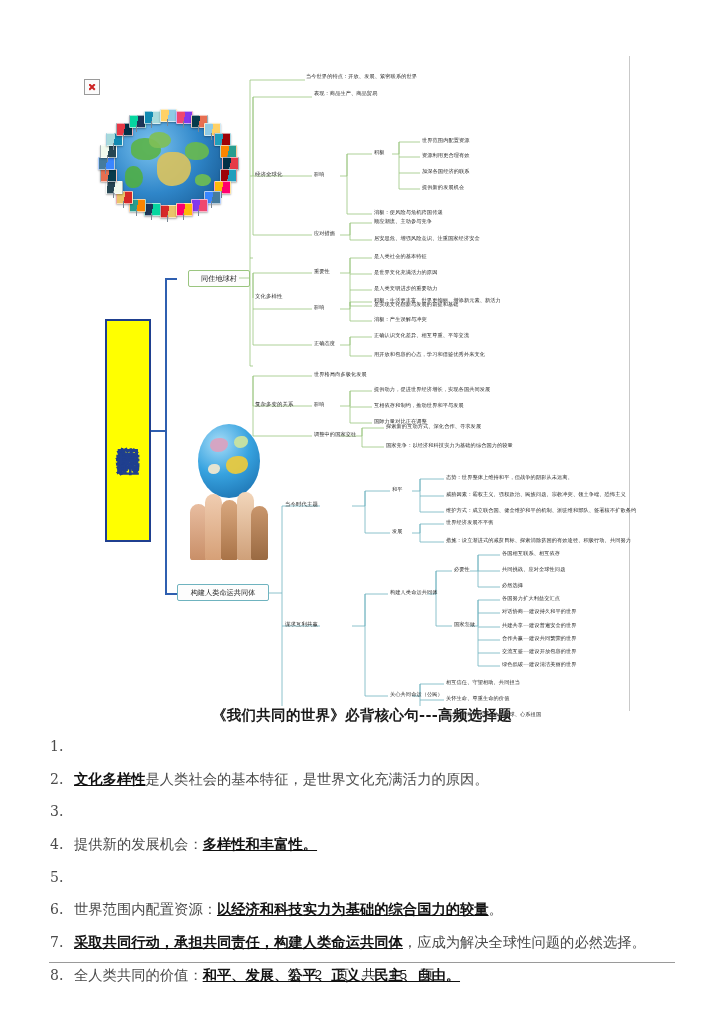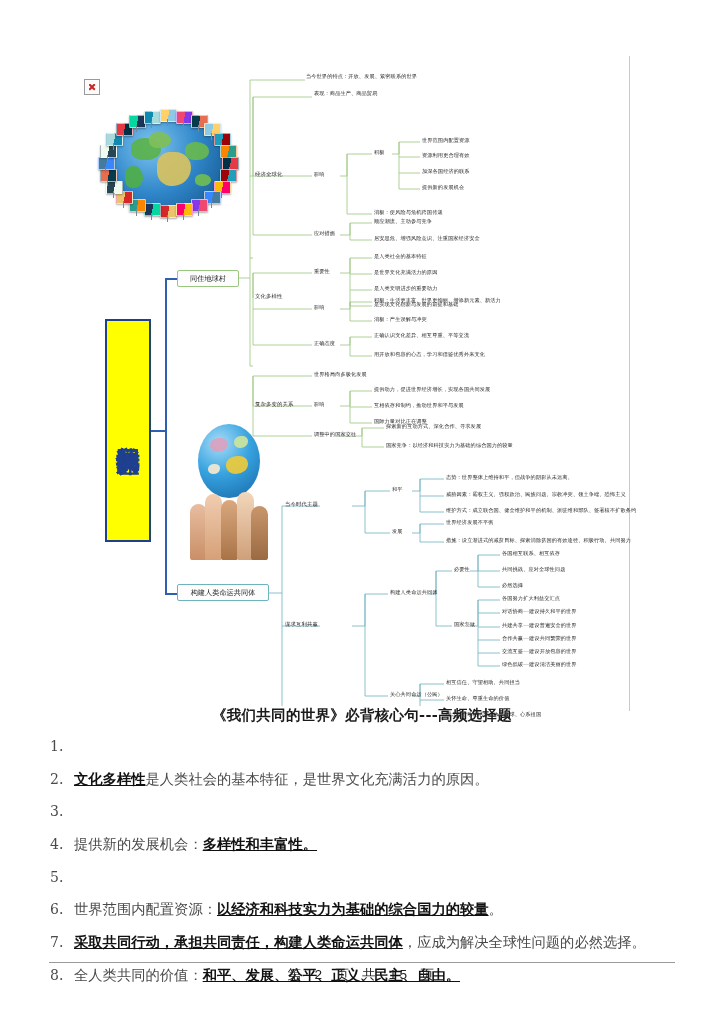--- a/index.html
+++ b/index.html
@@ -236,21 +236,21 @@
     <div class="center-title">
       <span>我们共同的世界</span>
     </div>
 
     <div class="trunk" style="left:151px;top:394px;width:16px;height:2px;"></div>
     <div class="trunk" style="left:165px;top:242px;width:2px;height:154px;"></div>
     <div class="trunk" style="left:165px;top:242px;width:12px;height:2px;"></div>
     <div class="trunk" style="left:165px;top:394px;width:2px;height:165px;"></div>
     <div class="trunk" style="left:165px;top:557px;width:12px;height:2px;"></div>
 
-    <div class="branch-box bb-green" style="left:177px;top:234px;width:62px;height:17px;justify-content:center;">
+    <div class="branch-box bb-green" style="left:188px;top:234px;width:62px;height:17px;justify-content:center;">
       <span>同住地球村</span>
     </div>
     <div class="branch-box bb-teal" style="left:177px;top:548px;width:92px;height:17px;">
       <span>构建人类命运共同体</span>
     </div>
 
     <svg class="mm-svg">
       <g stroke="#9ac57f" stroke-width="0.8" fill="none">
 
         <path d="M239,242 H250"></path>

